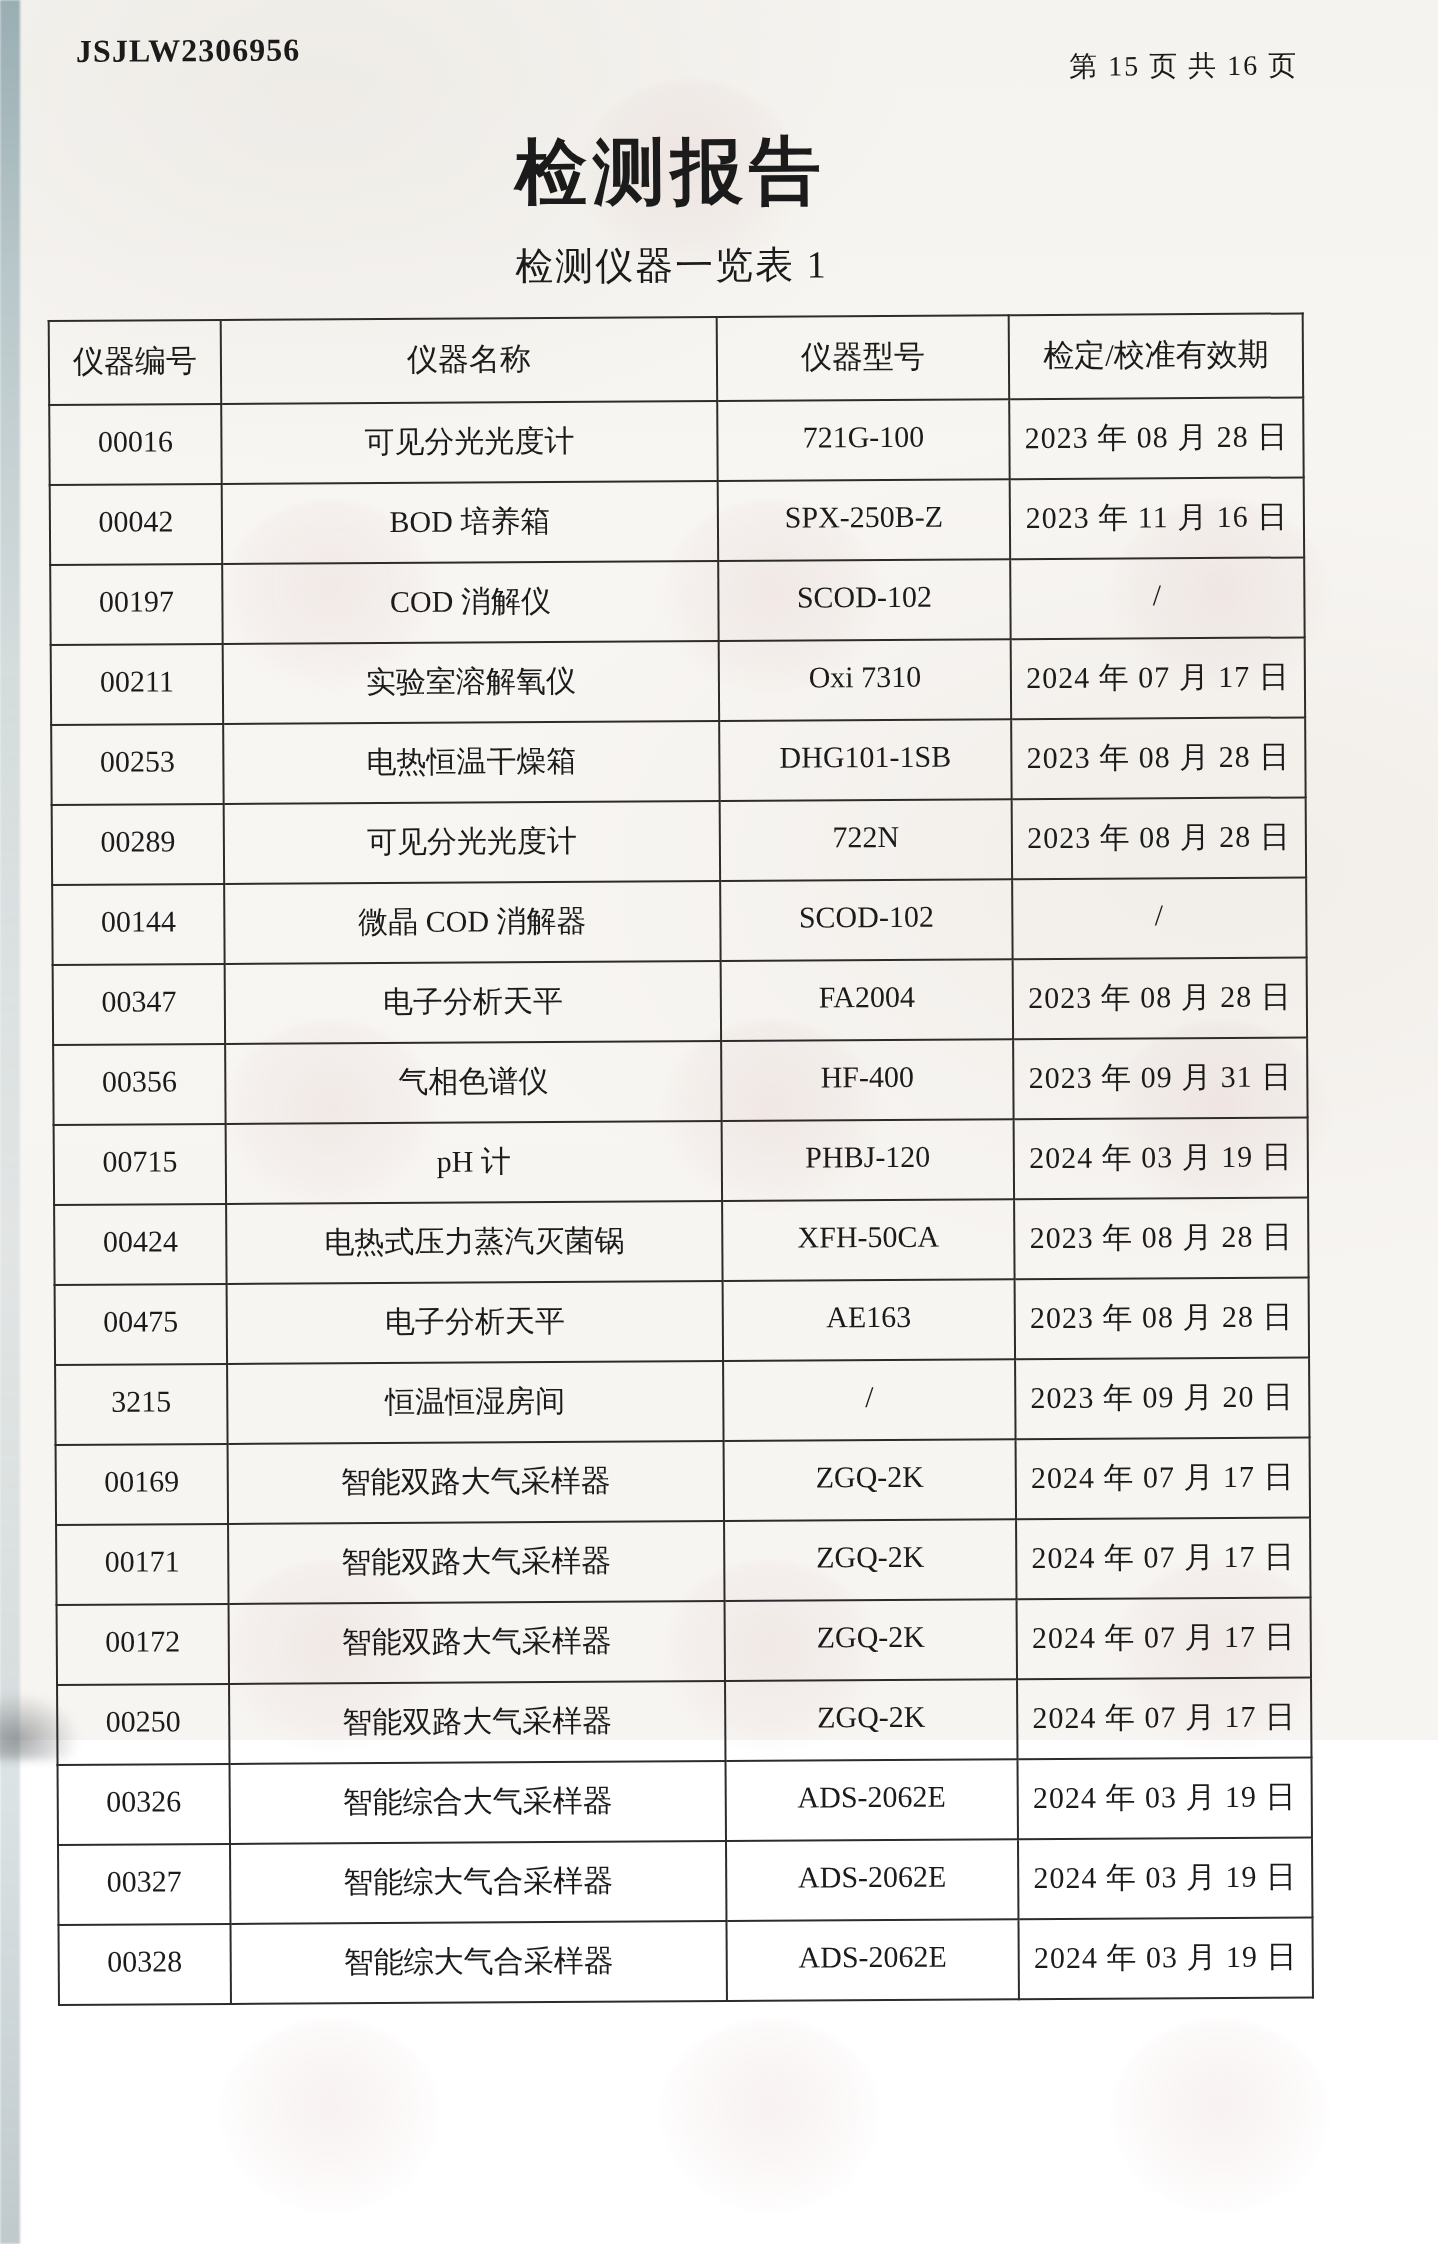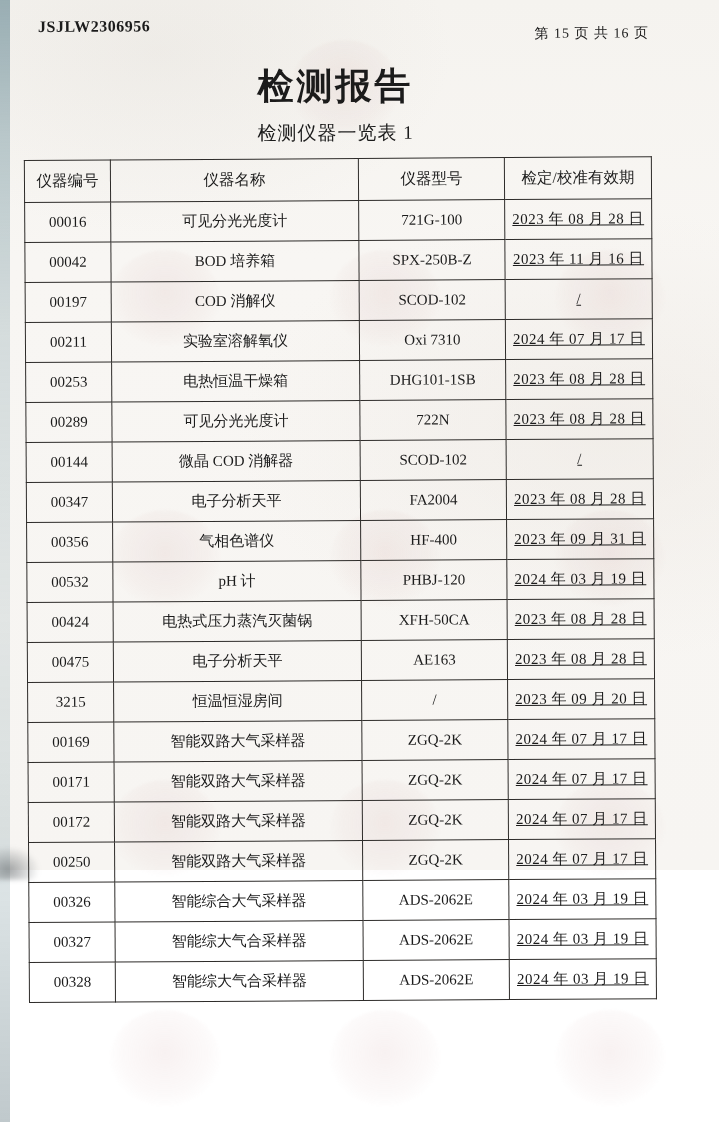--- a/index.html
+++ b/index.html
@@ -89,21 +89,21 @@
     overflow: hidden; white-space: nowrap;
   }
   table.instruments th {
     height: 42px; font-weight: normal; font-size: 15.5px;
   }
   table.instruments td { height: 40px; }
   table.instruments col:nth-child(1) { width: 86px; }
   table.instruments col:nth-child(2) { width: 248px; }
   table.instruments col:nth-child(3) { width: 146px; }
   table.instruments col:nth-child(4) { width: 147px; }
-  table.instruments td:nth-child(4) { letter-spacing: 0.5px; text-decoration: underline; }
+  table.instruments td:nth-child(4) { letter-spacing: 0.5px; }
 </style>
 </head>
 <body>
 
 <div class="page">
 
   <div class="scan-edge-left"></div>
 
   <div class="wm" style="left:290px; top:40px;"></div>
   <div class="wm" style="left:110px; top:250px;"></div>
@@ -196,21 +196,21 @@
             <td>FA2004</td>
             <td>2023 年 08 月 28 日</td>
           </tr>
           <tr>
             <td>00356</td>
             <td>气相色谱仪</td>
             <td>HF-400</td>
             <td>2023 年 09 月 31 日</td>
           </tr>
           <tr>
-            <td>00532</td>
+            <td>00715</td>
             <td>pH 计</td>
             <td>PHBJ-120</td>
             <td>2024 年 03 月 19 日</td>
           </tr>
           <tr>
             <td>00424</td>
             <td>电热式压力蒸汽灭菌锅</td>
             <td>XFH-50CA</td>
             <td>2023 年 08 月 28 日</td>
           </tr>

